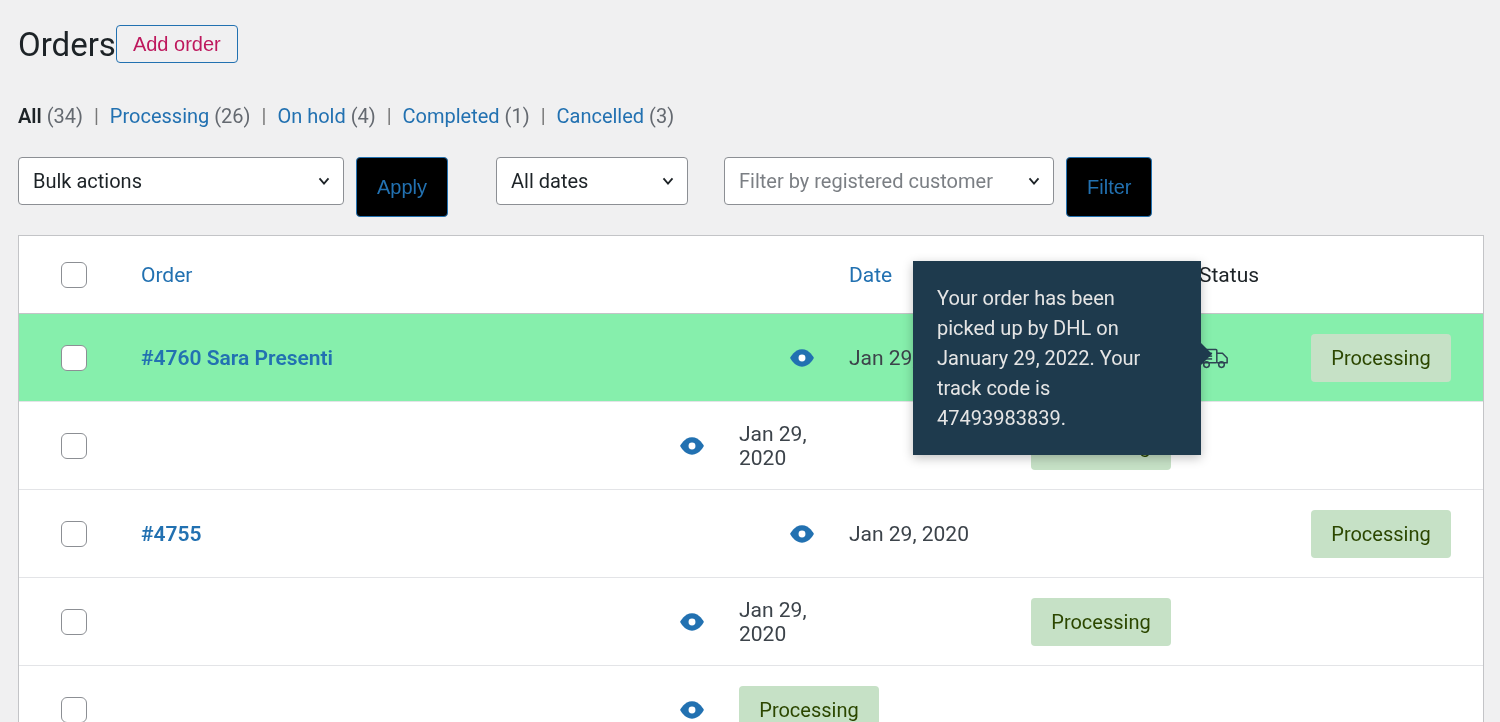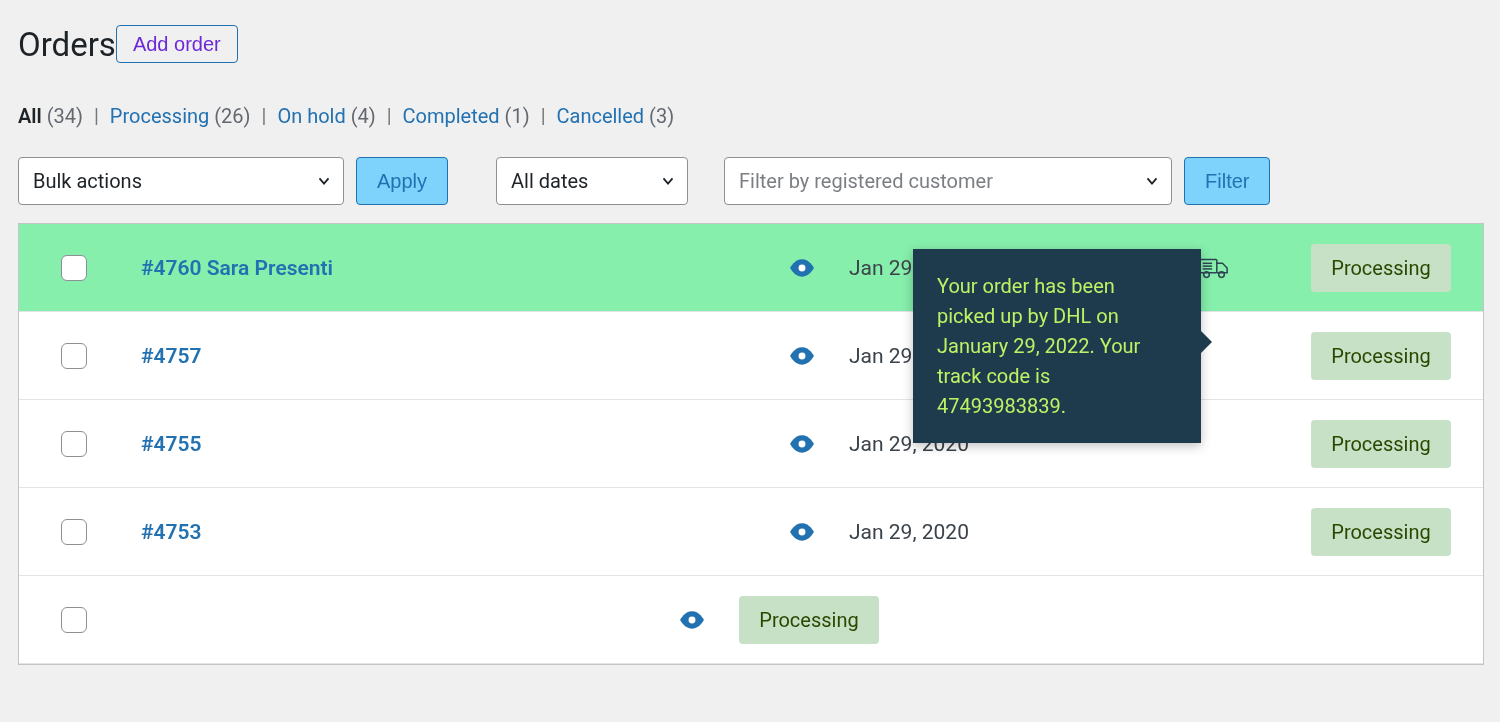--- a/index.html
+++ b/index.html
@@ -4,21 +4,21 @@
 <style>
   * { box-sizing: border-box; }
   html,body { margin:0; padding:0; font-family: -apple-system, BlinkMacSystemFont, "Segoe UI", Roboto, Helvetica, Arial, sans-serif; }
   body { background:#f0f0f1; width:1500px; height:722px; color:#1d2327; }
   .wrap { padding:14px 18px 0 18px; }
 
   
   .heading-row { display:flex; align-items:center; height:60px;}
   h1 { font-size:33px; font-weight:400; margin:0; color:#1d2327;}
   .add-order-btn {
-    display:inline-block; padding:8px 16px; font-size:20px; color:#6d28d9;
+    display:inline-block; padding:8px 16px; font-size:20px; color:#be185d;
     border:1.5px solid #2271b1; border-radius:4px; background:#f0f0f1; cursor:pointer;
     line-height:1; font-weight:400;
   }
 
   
   .subsubsub { font-size:20px; margin:30px 0 16px 0; }
   .subsubsub .item { display:inline; }
   .subsubsub .sep { color:#777; margin:0 6px; }
   .subsubsub a { color:#2271b1; text-decoration:none; }
   .subsubsub .current { color:#1d2327; font-weight:600; }
@@ -28,24 +28,24 @@
   .toolbar { display:flex; gap:12px; margin-bottom:18px;margin-top:29px; }
   .select-wrap {
     position:relative; display:inline-flex; align-items:center;
     border:1.5px solid #8c8f94; border-radius:4px; background:#fff; height:48px;
   }
   .select-wrap .label { padding:0 40px 0 14px; font-size:20px; color:#1d2327; white-space:nowrap;}
   .select-wrap.placeholder .label { color:#7b7f84; }
   .select-wrap .caret { position:absolute; right:10px; top:50%; transform:translateY(-50%); pointer-events:none;}
   .select-bulk { width:326px; }
   .select-dates { width:192px; }
-  .select-customer { width:448px; }
+  .select-customer { width:330px; }
   .btn-outline {
-    display:inline-flex; align-items:center; justify-content:center; height:48px;
-    padding:0 20px; border:1.5px solid #2271b1; border-radius:4px; background:#7dd3fc;
+    display:inline-flex; align-items:center; justify-content:center; height:60px;
+    padding:0 20px; border:1.5px solid #2271b1; border-radius:4px; background:#000000;
     color:#2271b1; font-size:20px; cursor:pointer;
   }
 
   
   .list-table { background:#fff; border:1px solid #c3c4c7; width:1466px; margin-left:0; position:relative;}
   .thead, .row { display:grid; grid-template-columns: 110px 610px 110px 350px 280px; align-items:center; }
   .thead { height:78px; border-bottom:1.5px solid #c3c4c7; }
   .thead .th { font-size:21px; color:#2271b1; font-weight:400; }
   .thead .th.status-col { color:#1d2327; }
   .row { height:88px; border-bottom:1px solid #e3e4e7; }
@@ -60,21 +60,21 @@
   .cell-status { display:flex; align-items:center; justify-content:space-between; padding-right:28px; }
   .truck { color:#2e4453; display:inline-flex; }
   .badge {
     display:inline-flex; align-items:center; justify-content:center; height:48px;
     padding:0 20px; background:#c6e1c6; color:#2c4700; border-radius:4px; font-size:20px; min-width:140px;
   }
 
   
   .tooltip {
     position:absolute; width:288px; left:894px; top:25px; background:#1e3a4d;
-    color:#bef264; font-size:20px; line-height:1.5; padding:22px 24px; border-radius:0;
+    color:#e5e5e5; font-size:20px; line-height:1.5; padding:22px 24px; border-radius:0;
     box-shadow:0 3px 10px rgba(0,0,0,.25); z-index:5;
   }
   .tooltip::after {
     content:""; position:absolute; right:-11px; top:82px;
     border-top:11px solid transparent; border-bottom:11px solid transparent; border-left:11px solid #1e3a4d;
   }
 
   
   .caret svg { width:18px; height:18px; display:block; }
   .eye-icon svg { width:26px; height:22px; display:block; color:#2271b1;}
@@ -121,20 +121,29 @@
         <svg viewBox="0 0 20 20">
             <path d="M5 7l5 6 5-6" fill="none" stroke="#1d2327" stroke-width="2"></path>
           </svg>
       </span>
     </div>
 
     <button class="btn-outline">Filter</button>
   </div>
 
   <div class="list-table">
+    <div class="thead">
+      <div class="cell-check">
+        <span class="checkbox"></span>
+      </div>
+      <div class="th" style="padding-left:12px;">Order</div>
+      <div></div>
+      <div class="th">Date</div>
+      <div class="th status-col">Status</div>
+    </div>
 
     <div id="rows">
         <div class="row current">
           <div class="cell-check">
             <span class="checkbox"></span>
           </div>
           <div class="cell-order" style="padding-left: 12px;"><a href="#">#4760 Sara Presenti</a></div>
           <div class="cell-preview">
             <span class="eye-icon">
               <svg viewBox="0 0 24 16">
@@ -156,21 +165,20 @@
                 <circle cx="24" cy="19" r="3"></circle>
               </svg>
             </span>
             <span class="badge">Processing</span>
           </div>
         </div>
         <div class="row">
           <div class="cell-check">
             <span class="checkbox"></span>
           </div>
-          <div class="cell-order" style="padding-left: 12px;"><a href="#">#4757</a></div>
           <div class="cell-preview">
             <span class="eye-icon">
               <svg viewBox="0 0 24 16">
                 <path d="M12 0C5 0 1 8 1 8s4 8 11 8 11-8 11-8S19 0 12 0z" fill="#2271b1"></path>
                 <circle cx="12" cy="8" r="3.2" fill="#fff"></circle>
               </svg>
             </span>
           </div>
           <div class="cell-date">Jan 29, 2020</div>
           <div class="cell-status">
@@ -194,21 +202,20 @@
           <div class="cell-date">Jan 29, 2020</div>
           <div class="cell-status">
             <span style="width: 30px;"></span>
             <span class="badge">Processing</span>
           </div>
         </div>
         <div class="row">
           <div class="cell-check">
             <span class="checkbox"></span>
           </div>
-          <div class="cell-order" style="padding-left: 12px;"><a href="#">#4753</a></div>
           <div class="cell-preview">
             <span class="eye-icon">
               <svg viewBox="0 0 24 16">
                 <path d="M12 0C5 0 1 8 1 8s4 8 11 8 11-8 11-8S19 0 12 0z" fill="#2271b1"></path>
                 <circle cx="12" cy="8" r="3.2" fill="#fff"></circle>
               </svg>
             </span>
           </div>
           <div class="cell-date">Jan 29, 2020</div>
           <div class="cell-status">

